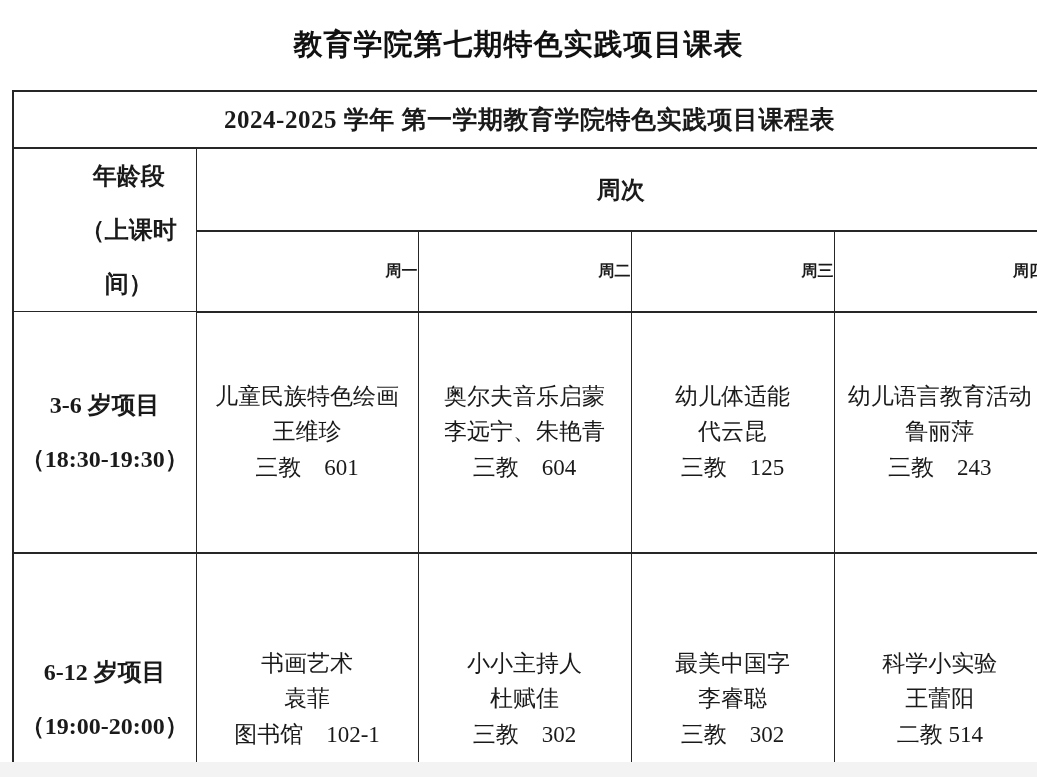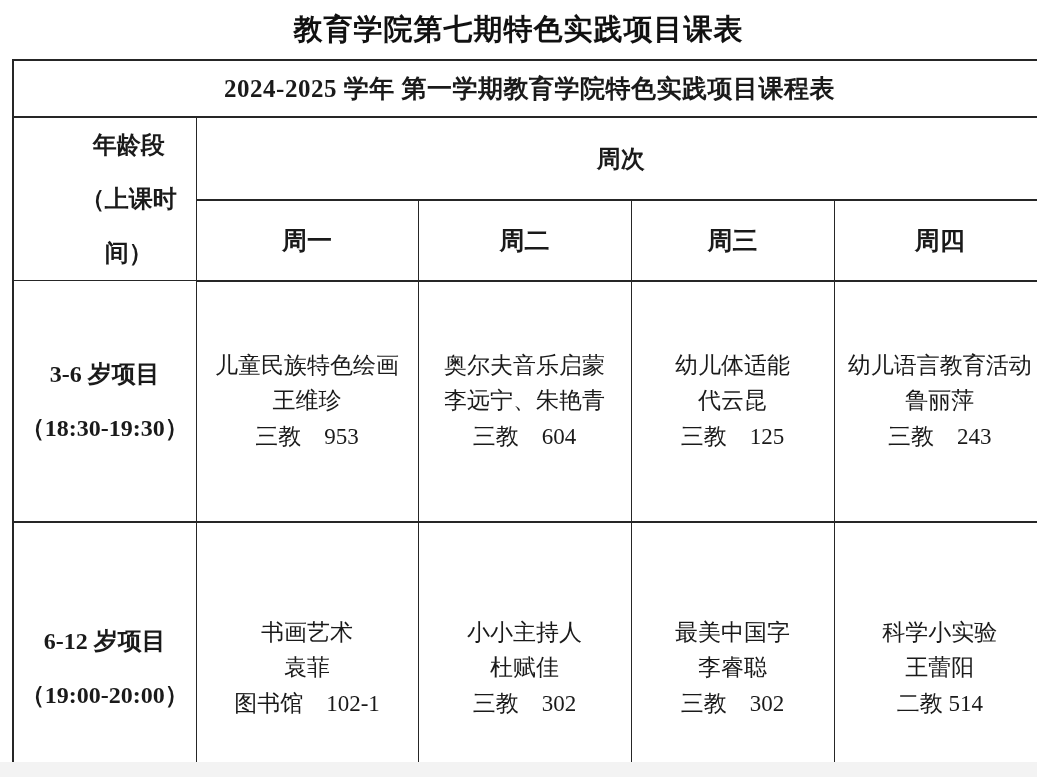--- a/index.html
+++ b/index.html
@@ -7,21 +7,21 @@
   .page {
     position: relative;
     width: 1037px;
     height: 777px;
     background: #ffffff;
     overflow: hidden;
     color: #1a1a1a;
     font-family: "Liberation Serif", "DejaVu Serif", serif;
   }
   .title-bar {
-    height: 59px;
+    height: 90px;
     display: flex;
     align-items: center;
     justify-content: center;
   }
   .page-title {
     font-family: "DejaVu Sans", "Liberation Sans", sans-serif;
     font-size: 29px;
     font-weight: bold;
     letter-spacing: 1px;
     color: #111111;
@@ -54,22 +54,23 @@
     line-height: 2.25;
     padding-left: 48px;
   }
   .week-cell {
     height: 72px;
     font-size: 24px;
     font-weight: bold;
   }
   tr.r-days td {
     height: 69px;
-    font-size: 25px;
+    font-size: 16px;
     font-weight: bold;
+    text-align: right;
   }
   tr.r-body1 td { height: 241px; }
   tr.r-body2 td { height: 293px; }
   .age-cell {
     font-size: 24px;
     font-weight: bold;
     line-height: 2.25;
   }
   .course-cell {
     font-size: 23px;
@@ -124,21 +125,21 @@
       </tr>
 
       <tr class="r-body1">
         <td class="age-cell">
           <div>3-6 岁项目</div>
           <div>（18:30-19:30）</div>
         </td>
         <td class="course-cell">
           <div class="line">儿童民族特色绘画</div>
           <div class="line">王维珍</div>
-          <div class="line">三教　953</div>
+          <div class="line">三教　601</div>
         </td>
         <td class="course-cell">
           <div class="line">奥尔夫音乐启蒙</div>
           <div class="line">李远宁、朱艳青</div>
           <div class="line">三教　604</div>
         </td>
         <td class="course-cell">
           <div class="line">幼儿体适能</div>
           <div class="line">代云昆</div>
           <div class="line">三教　125</div>

